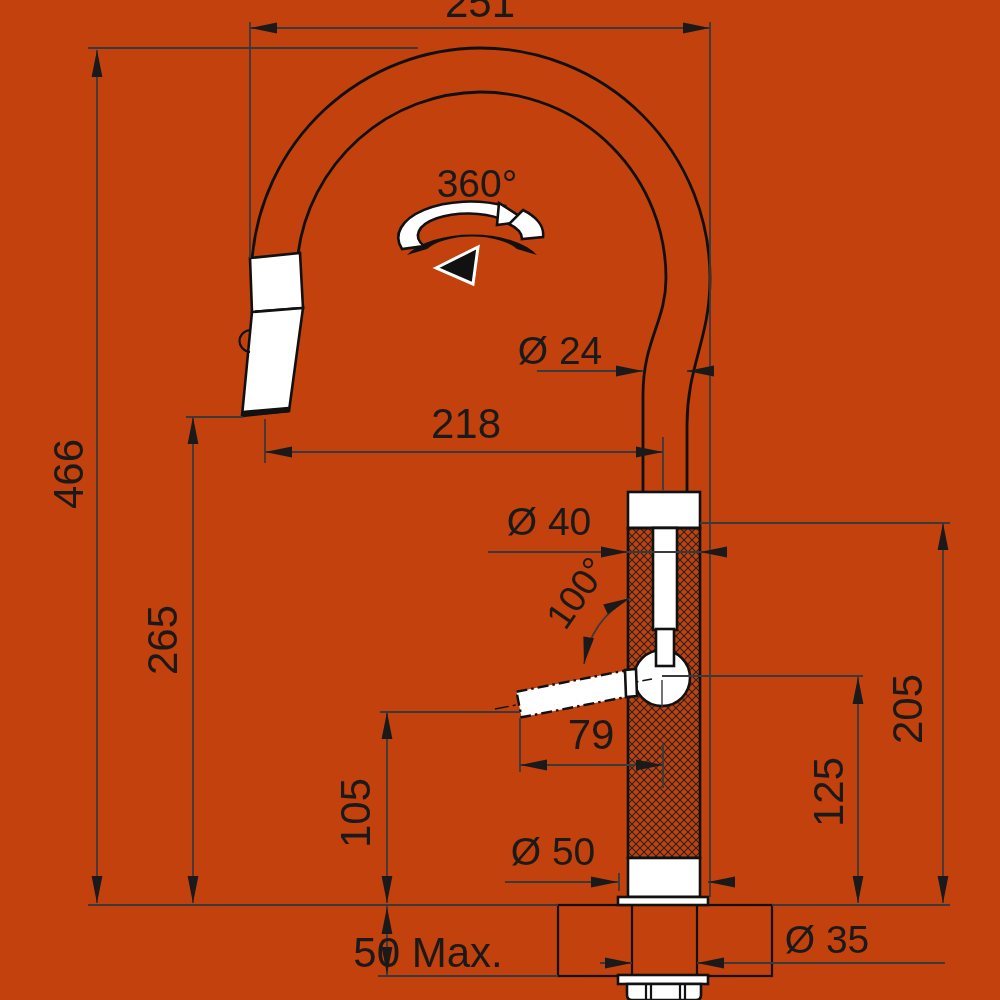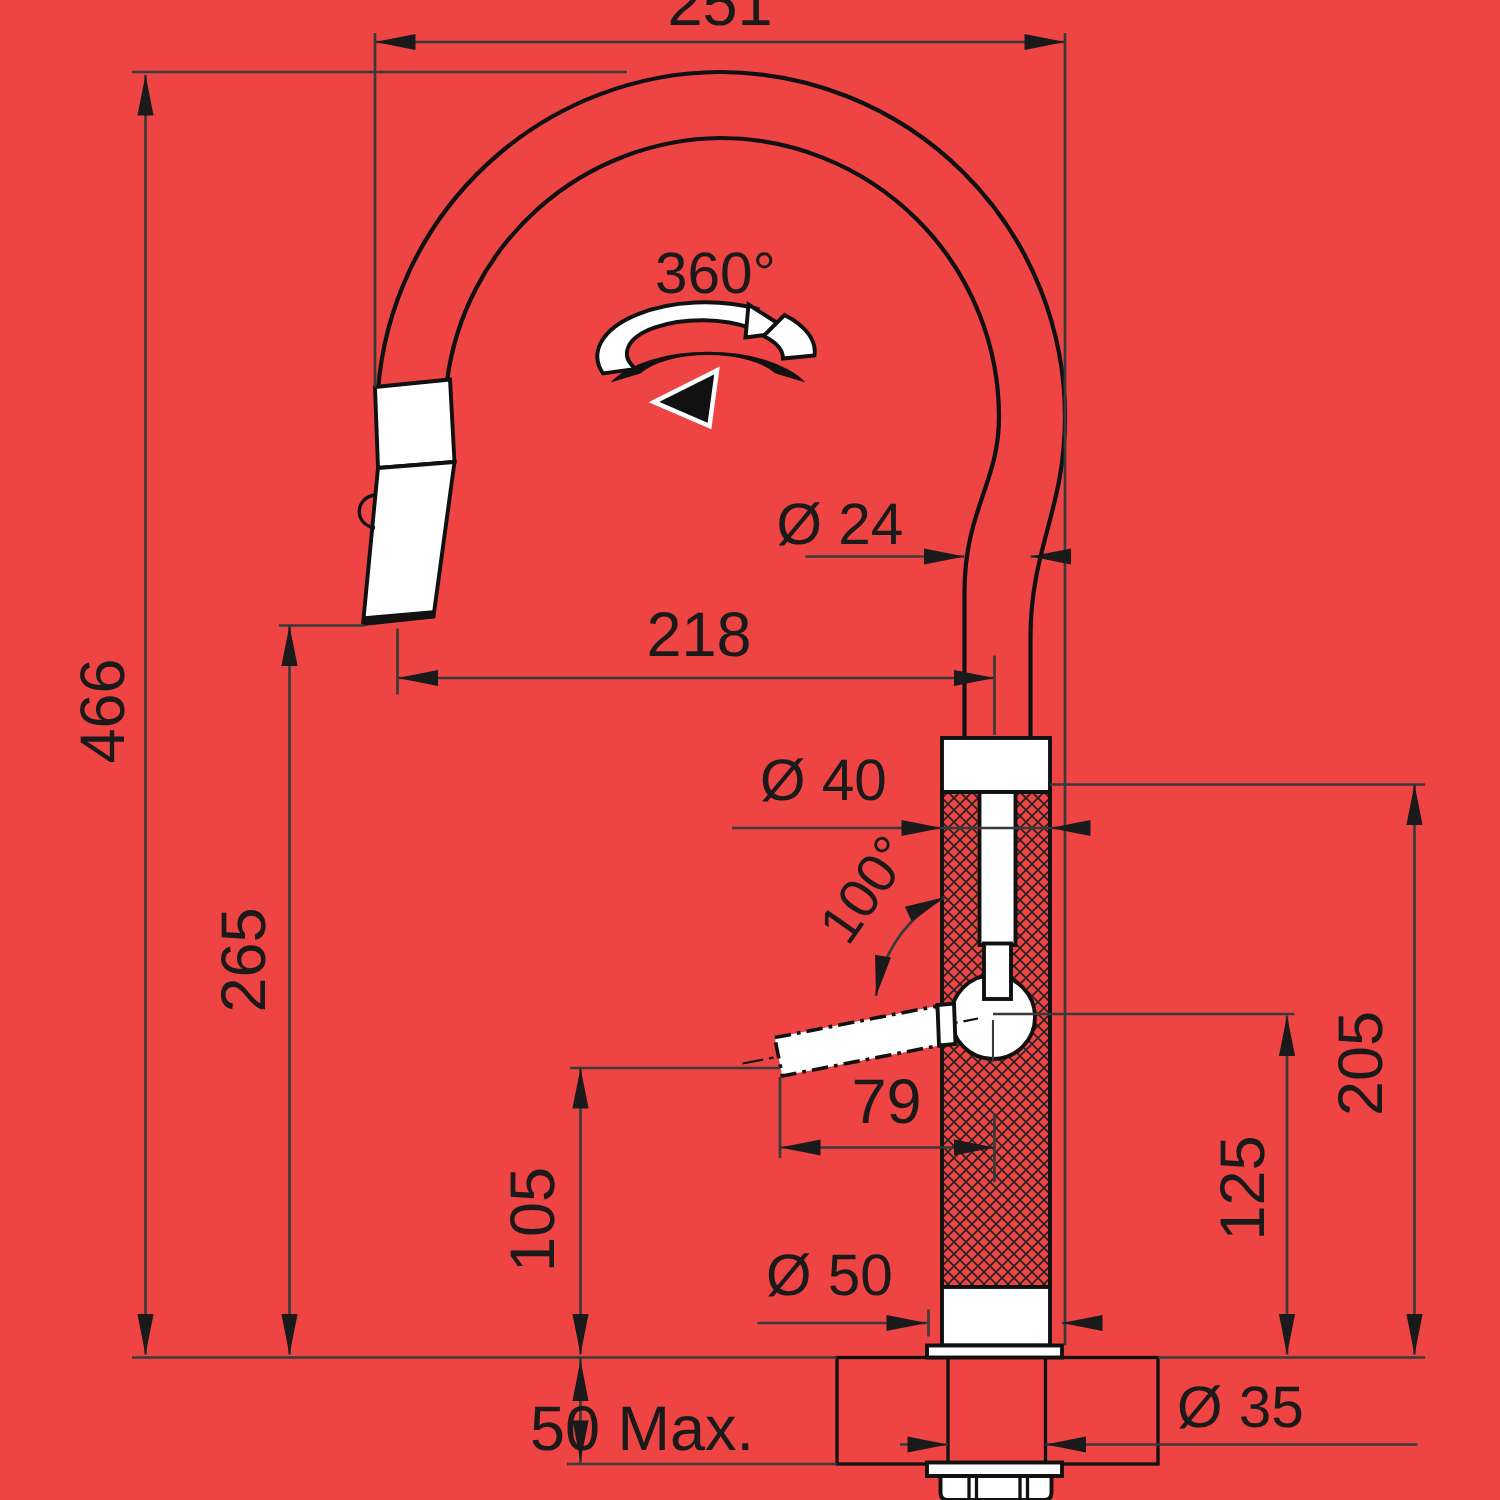--- a/index.html
+++ b/index.html
@@ -1,16 +1,16 @@
 <!DOCTYPE html>
 <html><head>
 <meta charset="utf-8">
 <style>
   html,body{margin:0;padding:0;background:#ffffff;}
-  .stage{width:1000px;height:1000px;position:relative;background:#ef4444;overflow:hidden;}
+  .stage{width:1000px;height:1000px;position:relative;background:#c2410c;overflow:hidden;}
   svg{display:block;}
   .obj{stroke:#111111;fill:none;stroke-width:2.8;}
   .obj-thin{stroke:#111111;fill:none;stroke-width:2.2;}
   .objfill{stroke:#111111;fill:#ffffff;stroke-width:2.6;}
   .dim{stroke:#3a3a3a;fill:none;stroke-width:1.8;}
   .dim-thin{stroke:#3a3a3a;fill:none;stroke-width:1.4;}
   .arr{fill:#1a1a1a;stroke:none;}
   .dim-text{font-family:"Liberation Sans","DejaVu Sans",sans-serif;font-size:42px;fill:#1a1a1a;}
   .dia-text{font-family:"Liberation Sans","DejaVu Sans",sans-serif;font-size:39px;fill:#1a1a1a;}
   .small-text{font-family:"Liberation Sans","DejaVu Sans",sans-serif;font-size:37px;fill:#1a1a1a;}

